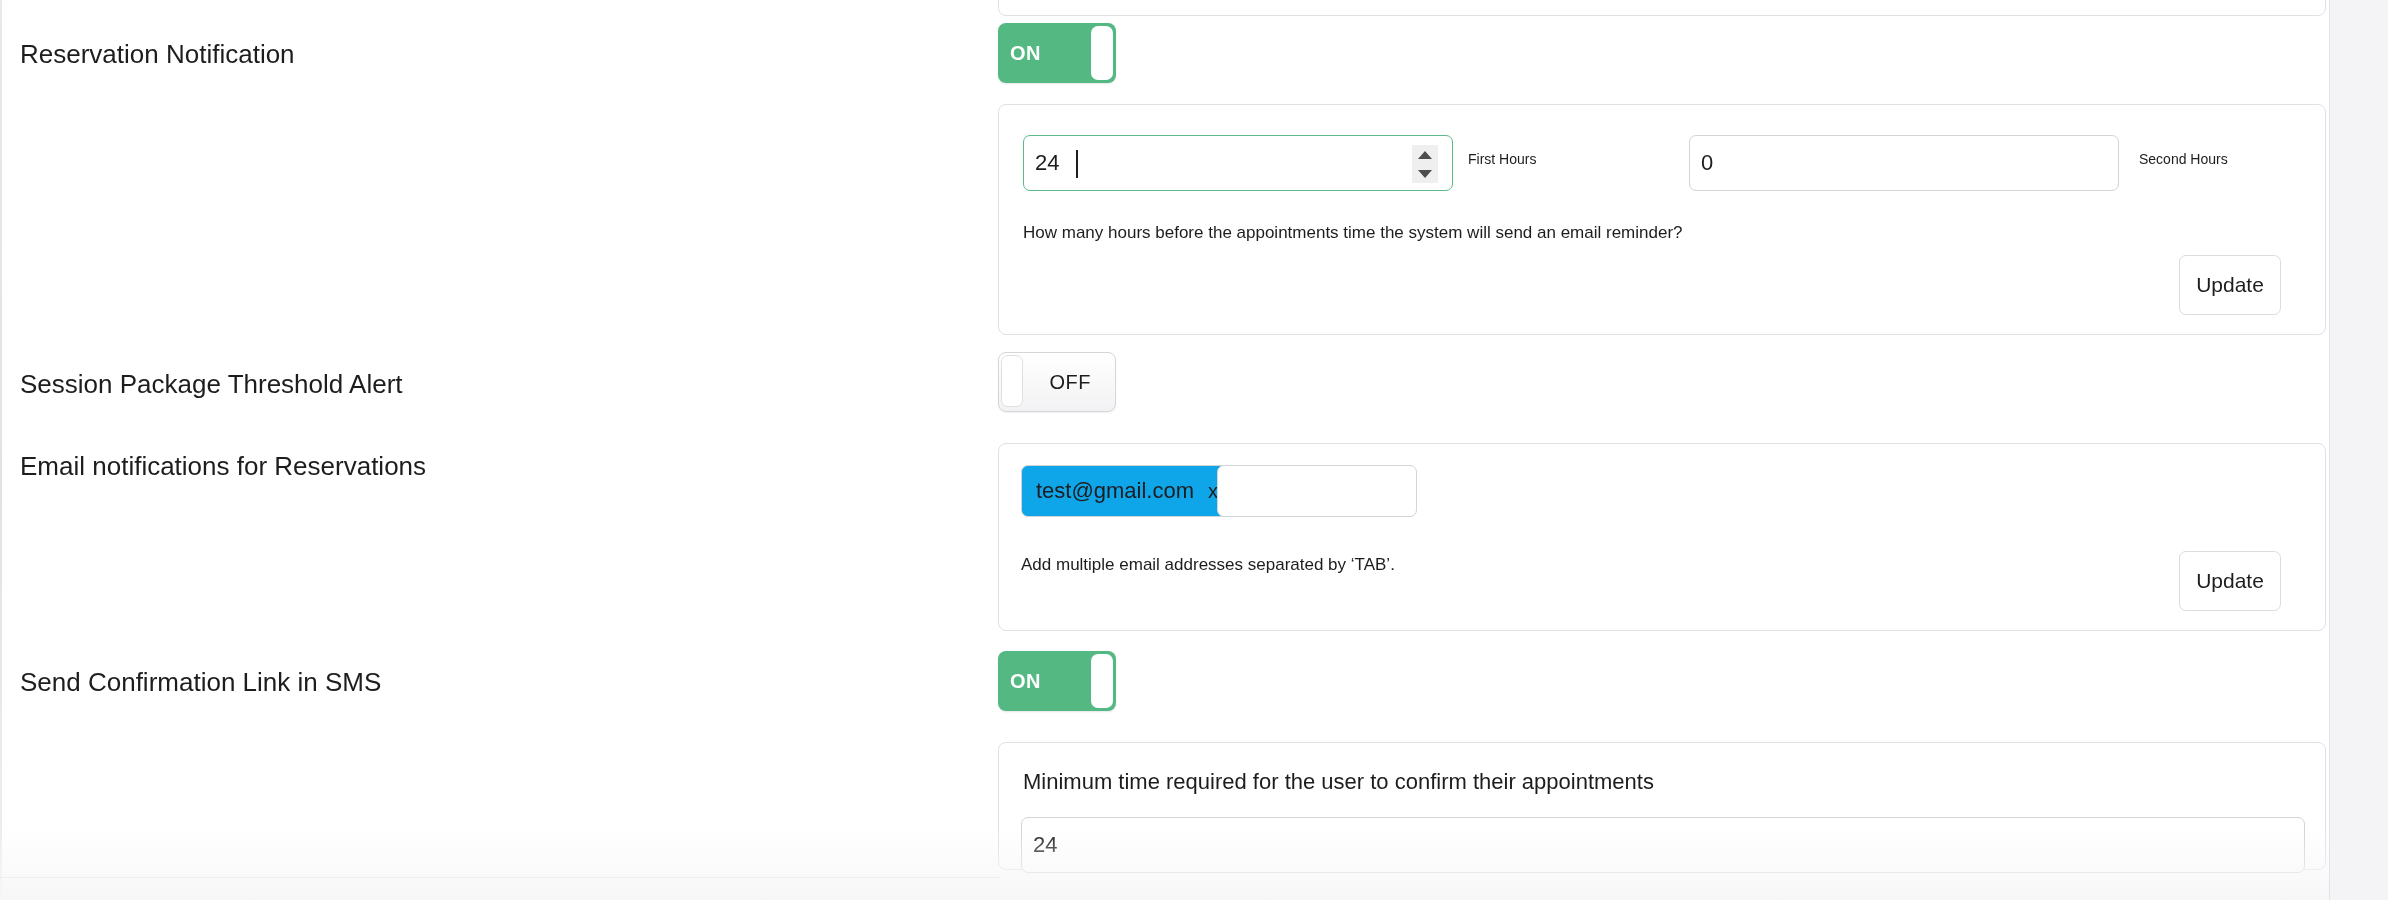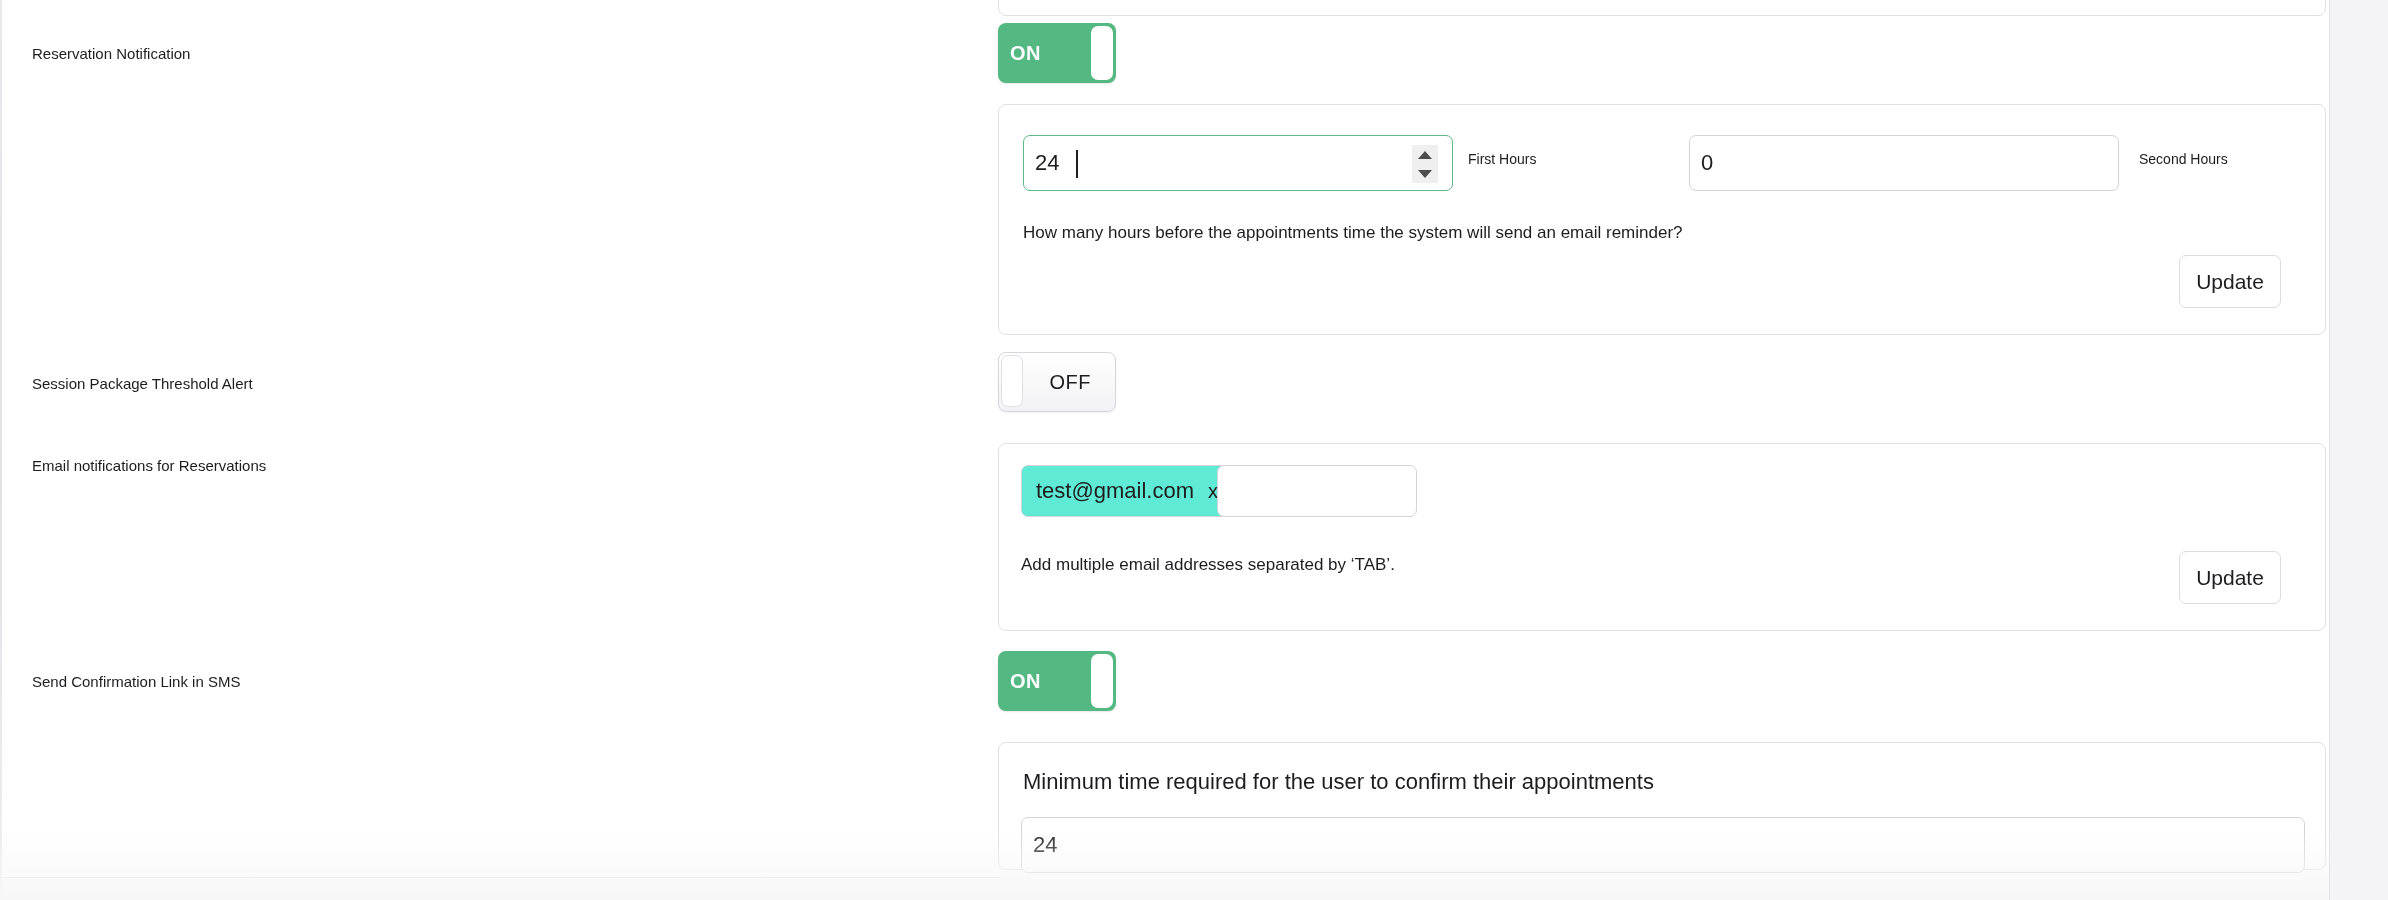--- a/index.html
+++ b/index.html
@@ -62,22 +62,22 @@
     left: 0px;
     top: 877px;
     width: 1000px;
     height: 1px;
     background: #dedee2;
   }
 
   
   .row-label {
     position: absolute;
-    left: 32px;
-    font-size: 15px;
+    left: 20px;
+    font-size: 26px;
     color: #1d1d1f;
     line-height: 28px;
     white-space: nowrap;
   }
 
   
   .toggle {
     position: absolute;
     width: 118px;
     height: 60px;
@@ -213,38 +213,38 @@
     position: absolute;
     font-size: 22px;
     color: #1d1d1f;
     white-space: nowrap;
   }
 
   
   .btn-update {
     position: absolute;
     width: 102px;
-    height: 53px;
+    height: 60px;
     background: #ffffff;
     border: 1px solid #dcdce0;
     border-radius: 7px;
     font-family: "Liberation Sans", sans-serif;
     font-size: 21px;
     color: #1d1d1f;
     cursor: pointer;
     display: flex;
     align-items: center;
     justify-content: center;
   }
 
   
   .email-tag {
     position: absolute;
     height: 52px;
-    background: #5eead4;
+    background: #0ea5e9;
     border: 1px solid #d3d3d8;
     border-radius: 7px;
     display: flex;
     align-items: center;
     padding: 0 14px;
     gap: 14px;
   }
   .email-tag-text {
     font-size: 22px;
     color: #1d1d1f;

